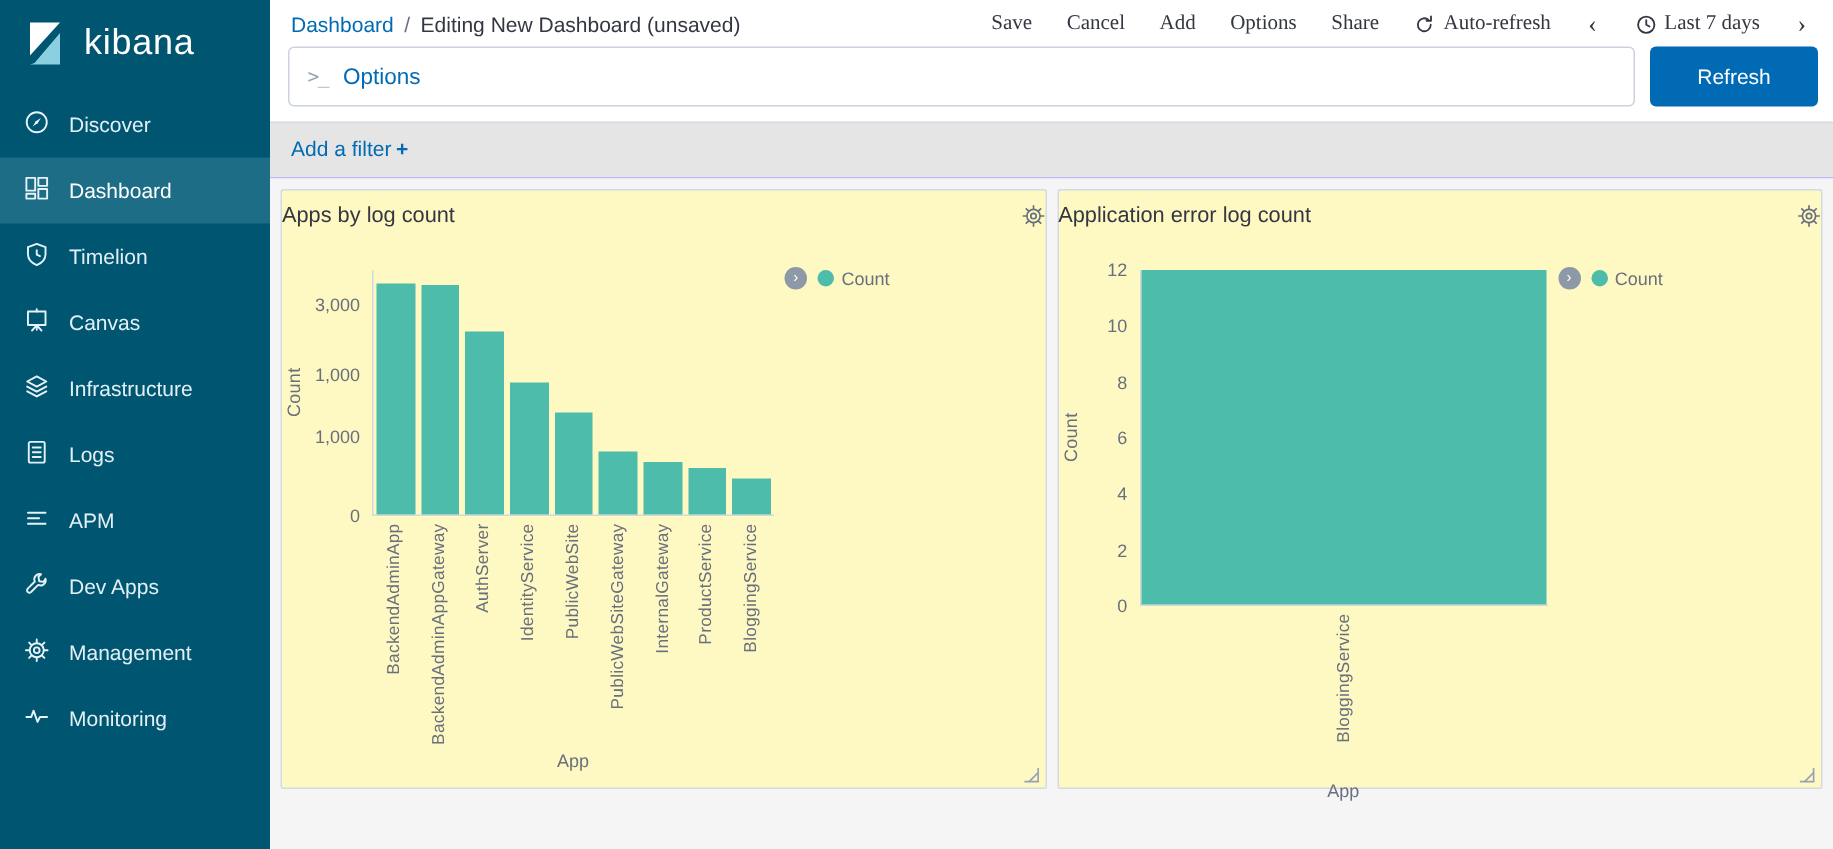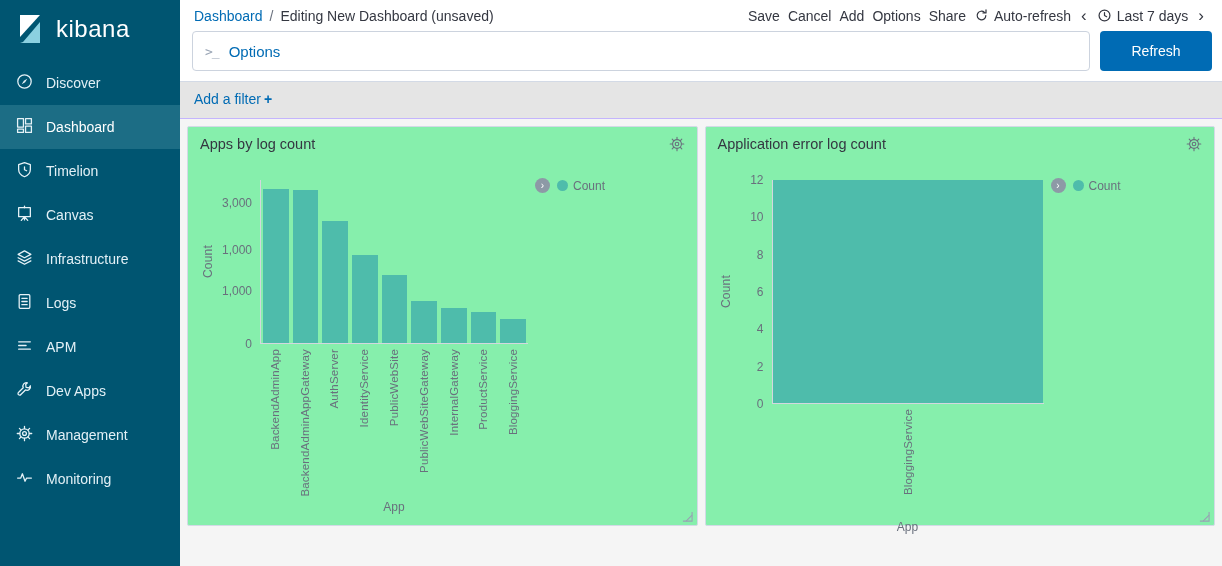--- a/index.html
+++ b/index.html
@@ -18,40 +18,40 @@
   .nav-item.active { background:#1c6d85; color:#fff; }
   .nav-item svg { flex-shrink:0; }
   .nav-ic { stroke:#e6f2f7; fill:none; stroke-width:1.2; stroke-linecap:round; stroke-linejoin:round; }
   
   .main { flex:1; min-width:0; display:flex; flex-direction:column; background:#fff; }
   .topbar { display:flex; align-items:center; justify-content:space-between; padding:7px 16px 4px 14px; font-size:14px; }
   .breadcrumb { display:flex; align-items:center; }
   .crumb-link { color:#006bb4; cursor:pointer; }
   .crumb-sep { color:#69707d; margin:0 7px; }
   .crumb-current { color:#343741; }
-  .top-actions { display:flex; align-items:center; gap:8px; color:#343741; }
+  .top-actions { display:flex; align-items:center; gap:23px; color:#343741;font-family:Liberation Serif, serif; }
   .menu-link { cursor:pointer; }
-  .icon-link { display:flex; align-items:flex-start; gap:5px; cursor:pointer; }
+  .icon-link { display:flex; align-items:flex-end; gap:5px; cursor:pointer; }
   .chev { font-size:17px; line-height:1; cursor:pointer; padding:0 2px; }
   .hdr-ic { stroke:#343741; fill:none; stroke-width:1.3; stroke-linecap:round; stroke-linejoin:round; }
   
   .searchrow { display:flex; align-items:center; gap:10px; padding:3px 10px 10px 12px; border-bottom:1px solid #d3dae6; }
   .search-box { flex:1; display:flex; align-items:center; height:40px; border:1px solid #ccd3de; border-radius:4px; padding:0 12px; gap:10px; background:#fff; }
   .kql-icon { color:#9aa5b5; font-family:"DejaVu Sans Mono",monospace; font-size:13px; letter-spacing:-1px; }
   .search-box input { flex:1; border:none; outline:none; font-size:15px; color:#343741; background:transparent; }
   .search-box input::placeholder { color:#9aa5b5; }
   .options-link { color:#006bb4; font-size:15px; cursor:pointer; }
   .refresh-btn { width:112px; height:40px; background:#006bb4; color:#fff; border:none; border-radius:4px; font-size:14px; cursor:pointer; font-family:inherit; }
   
   .filterrow { padding:9px 14px 11px; background:#e5e5e5; border-bottom:1px solid #c4b5fd; font-size:14px; }
   .add-filter { color:#006bb4; cursor:pointer; }
   .plus { font-weight:700; margin-left:3px; }
   
   .dash { flex:1; background:#f5f5f5; display:flex; gap:7px; padding:7px; align-items:flex-start; }
-  .panel { position:relative; flex:1; height:400px; background:#86efac; border:1px solid #d3dae6; border-radius:2px; padding:9px 12px; }
+  .panel { position:relative; flex:1; height:400px; background:#fef9c3; border:1px solid #d3dae6; border-radius:2px; padding:9px 0; }
   .panel-header { display:flex; align-items:center; justify-content:space-between; }
   .panel-title { font-size:14.5px; color:#343741; }
   .gear-btn { cursor:pointer; display:flex; }
   .gear-ic { stroke:#69707d; fill:none; stroke-width:1.1; stroke-linecap:round; }
   .chart { margin-top:28px; }
   .chart-row { display:flex; align-items:flex-start; }
   .ytitle { display:flex; align-items:center; justify-content:center; }
   .yaxis { position:relative; }
   .ytick { position:absolute; right:8px; font-size:12px; color:#69707d; white-space:nowrap; }
   .plot { position:relative; display:flex; align-items:flex-end; border-left:1px solid #d3d7de; border-bottom:1px solid #d3d7de; }

